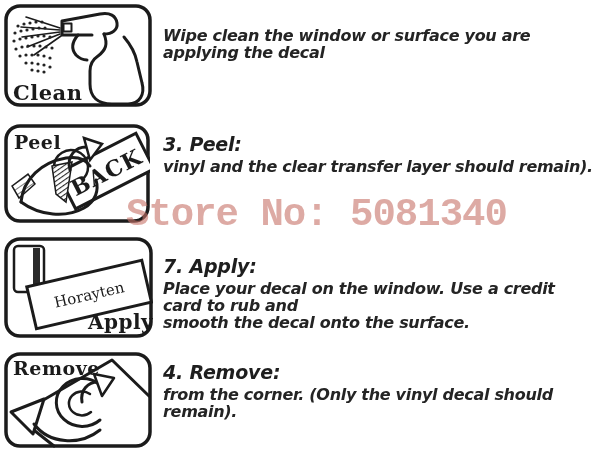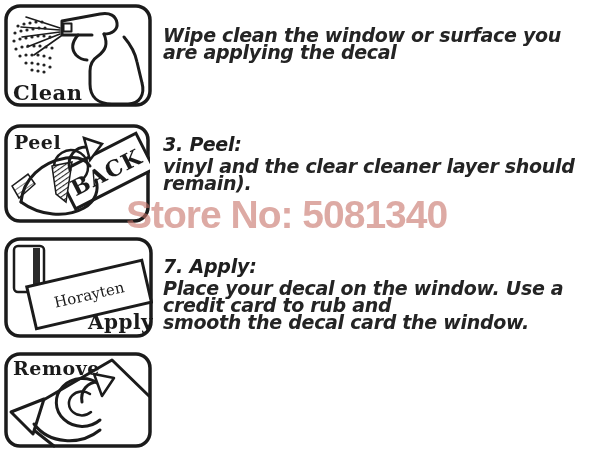--- a/index.html
+++ b/index.html
@@ -11,21 +11,21 @@
   .step-text{position:absolute;left:163px;width:432px;color:#222;}
   .step-heading{
     font-family:"DejaVu Sans",sans-serif;
     font-weight:bold;font-style:italic;
     font-size:19px;line-height:22px;color:#1e1e1e;
     margin:0 0 3px 0;letter-spacing:-0.2px;
   }
   .step-body{
     font-family:"DejaVu Sans",sans-serif;
     font-weight:bold;font-style:italic;
-    font-size:19px;line-height:17px;color:#242424;letter-spacing:-0.3px;
+    font-size:16px;line-height:17px;color:#242424;letter-spacing:-0.3px;
   }
   .watermark{
     position:absolute;left:126px;top:193px;
     font-family:"Liberation Sans",sans-serif;
     font-weight:bold;font-size:39px;letter-spacing:-1px;
     pointer-events:none;white-space:nowrap;
   }
   svg text{user-select:none;}
   .label-serif{font-family:"DejaVu Serif",serif;font-weight:bold;fill:#1b1b1b;}
 </style>
@@ -170,32 +170,34 @@
 
   <div class="step-text" style="top:27px;">
     <div class="step-body">
       <div>Wipe clean the window or surface you are applying the decal</div>
     </div>
   </div>
 
   <div class="step-text" style="top:133px;">
     <div class="step-heading">3. Peel:</div>
     <div class="step-body">
-      <div>vinyl and the clear cleaner layer should remain).</div>
+      <div>vinyl and the clear transfer layer should remain).</div>
     </div>
   </div>
 
   <div class="step-text" style="top:255px;">
     <div class="step-heading">7. Apply:</div>
     <div class="step-body">
       <div>Place your decal on the window. Use a credit card to rub and</div>
-      <div>smooth the decal card the window.</div>
+      <div>smooth the decal onto the surface.</div>
     </div>
   </div>
 
   <div class="step-text" style="top:361px;">
-    <div class="step-body">
-    </div>
-  </div>
-
-  <div class="watermark" style="color: rgb(200, 115, 105); opacity: 0.6;">Store No: 5081340</div>
+    <div class="step-heading">4. Remove:</div>
+    <div class="step-body">
+      <div>from the corner. (Only the vinyl decal should remain).</div>
+    </div>
+  </div>
+
+  <div class="watermark" style="color: rgb(200, 115, 105); opacity: 0.6; font-family: Liberation Mono, monospace;">Store No: 5081340</div>
 
 </div>
 
 </body></html>

